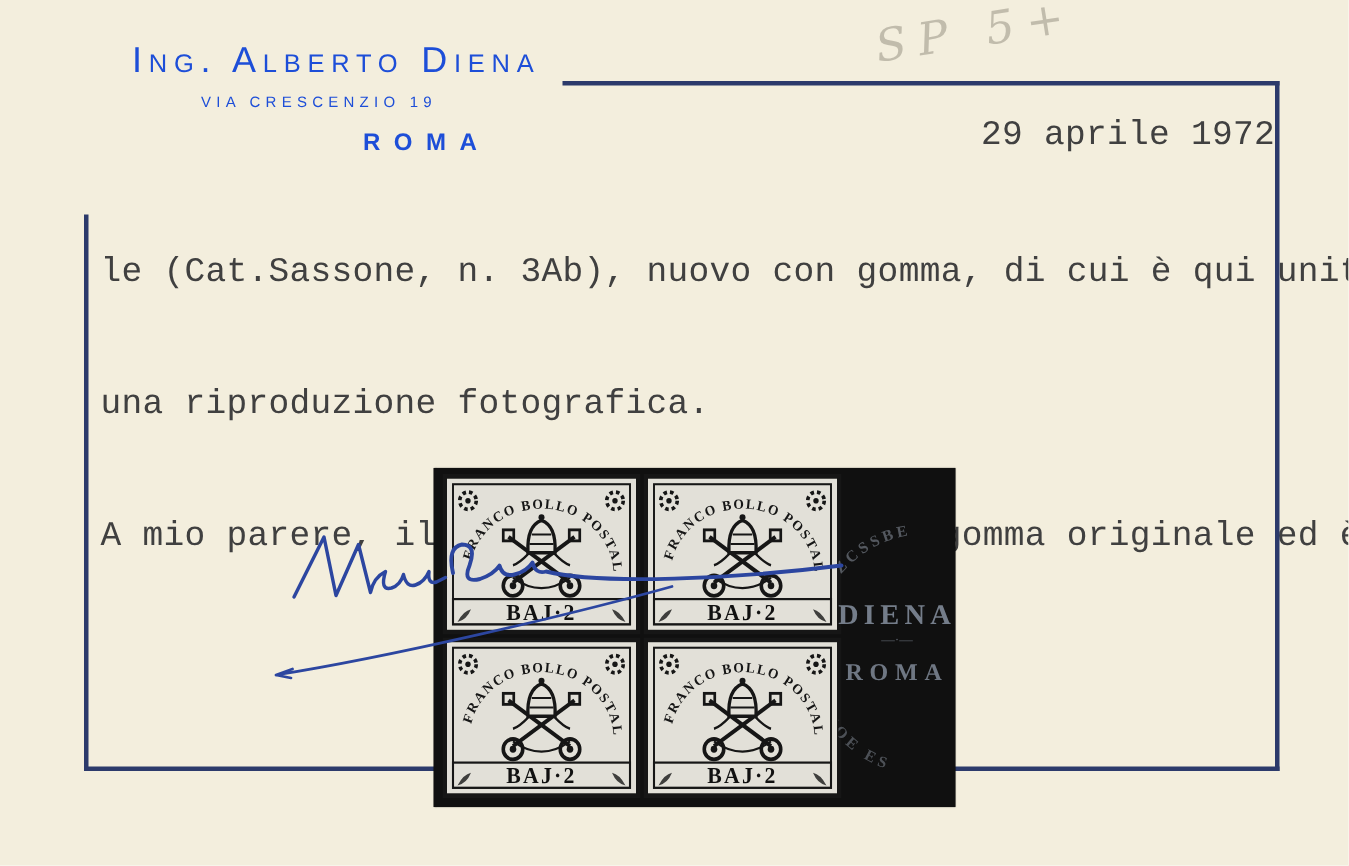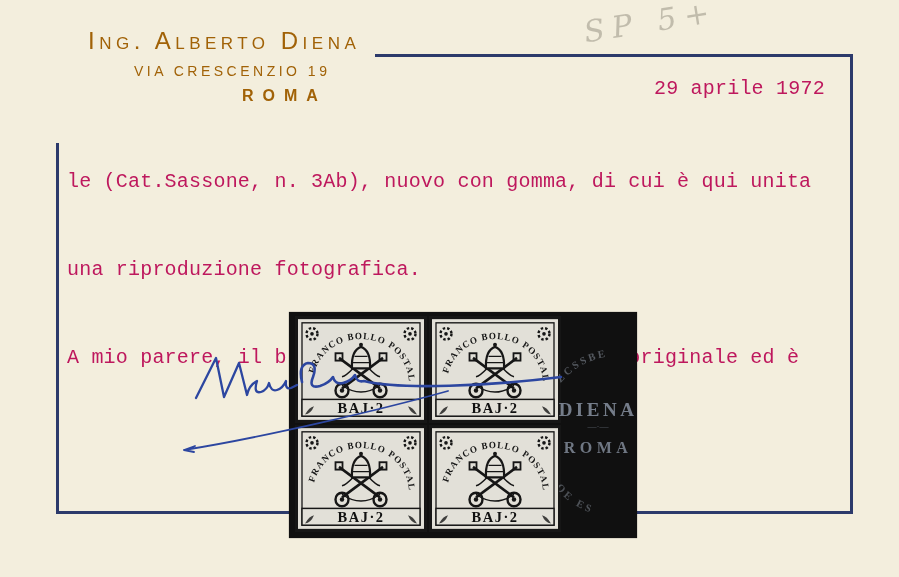--- a/index.html
+++ b/index.html
@@ -12,28 +12,28 @@
     font-size:30px;letter-spacing:8px;user-select:none;}
 
   
   .frame{position:absolute;background:#2c3a6b;z-index:1;}
   .frame-top{left:375px;top:54px;width:478px;height:3px;}
   .frame-right{left:850px;top:54px;width:3px;height:460px;}
   .frame-bottom{left:56px;top:511px;width:797px;height:3px;}
   .frame-left{left:56px;top:143px;width:3px;height:371px;}
 
   
-  .lh{position:absolute;color:#a16207;}
+  .lh{position:absolute;color:#1d4ed8;}
   .lh-name{left:88px;top:27px;font-size:24px;font-variant:small-caps;letter-spacing:4.5px;font-weight:500;}
-  .lh-addr{left:134px;top:63px;font-size:14px;letter-spacing:3.5px;font-weight:500;}
+  .lh-addr{left:134px;top:63px;font-size:10px;letter-spacing:3.5px;font-weight:500;}
   .lh-city{left:242px;top:87px;font-size:16px;letter-spacing:9px;font-weight:600;}
 
   
-  .tw{position:absolute;font-family:"Liberation Mono",monospace;color:#be185d;
-      font-size:20px;letter-spacing:0.2px;white-space:pre;}
+  .tw{position:absolute;font-family:"Liberation Mono",monospace;color:#404040;
+      font-size:23px;letter-spacing:0.2px;white-space:pre;}
   .date{left:654px;top:77px;}
   .bodytext{left:67px;top:109px;line-height:29.2px;}
 
   
   .photo{position:absolute;left:289px;top:312px;width:348px;height:226px;background:#101010;
          overflow:hidden;z-index:2;box-shadow:0 0 1px rgba(0,0,0,.6);}
   .stamps{position:absolute;left:6px;top:4px;width:266px;height:216px;
           display:grid;grid-template-columns:132px 132px;grid-template-rows:107px 107px;gap:2px;}
   .stamp{width:132px;height:107px;display:block;}
   .seal{position:absolute;left:270px;top:0;width:78px;height:226px;}

